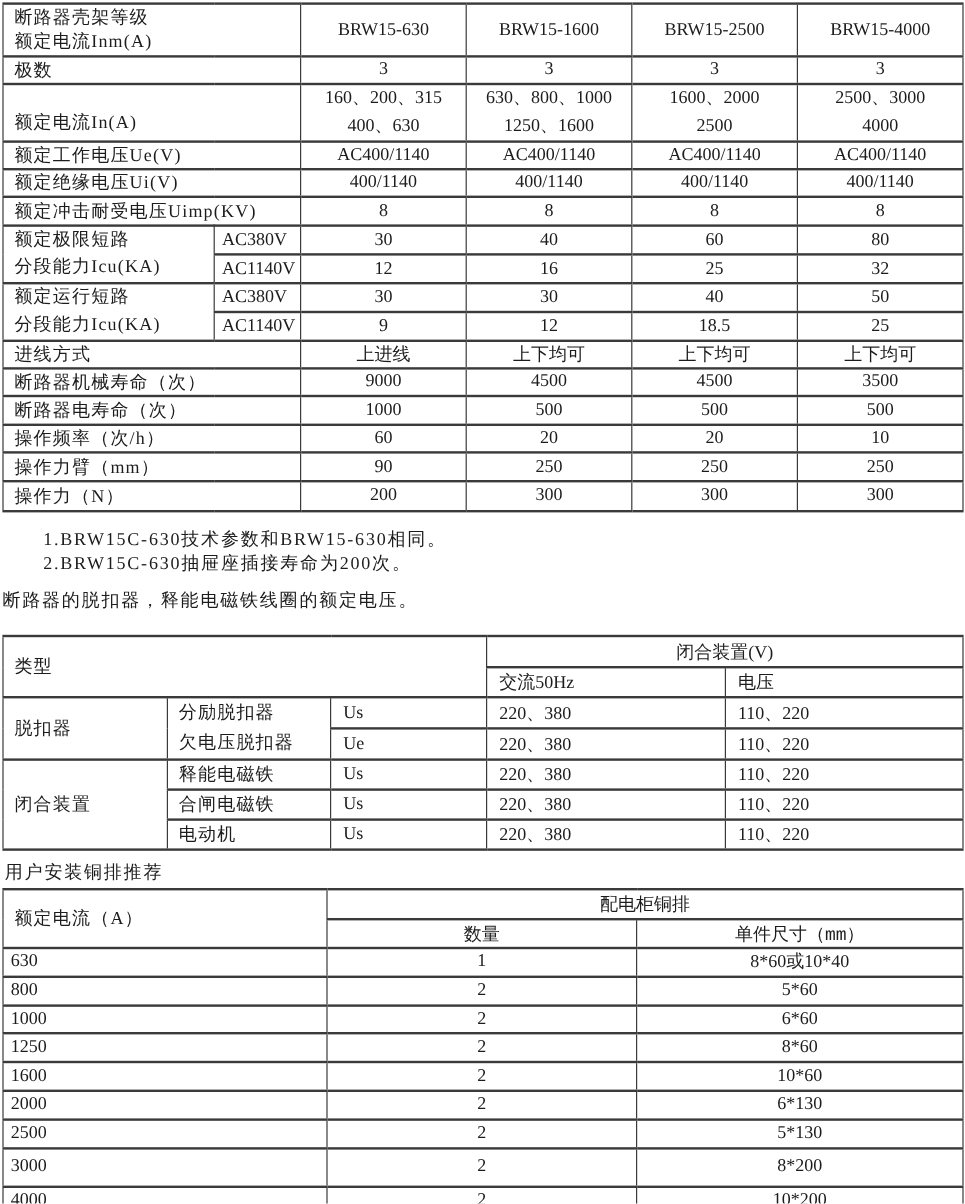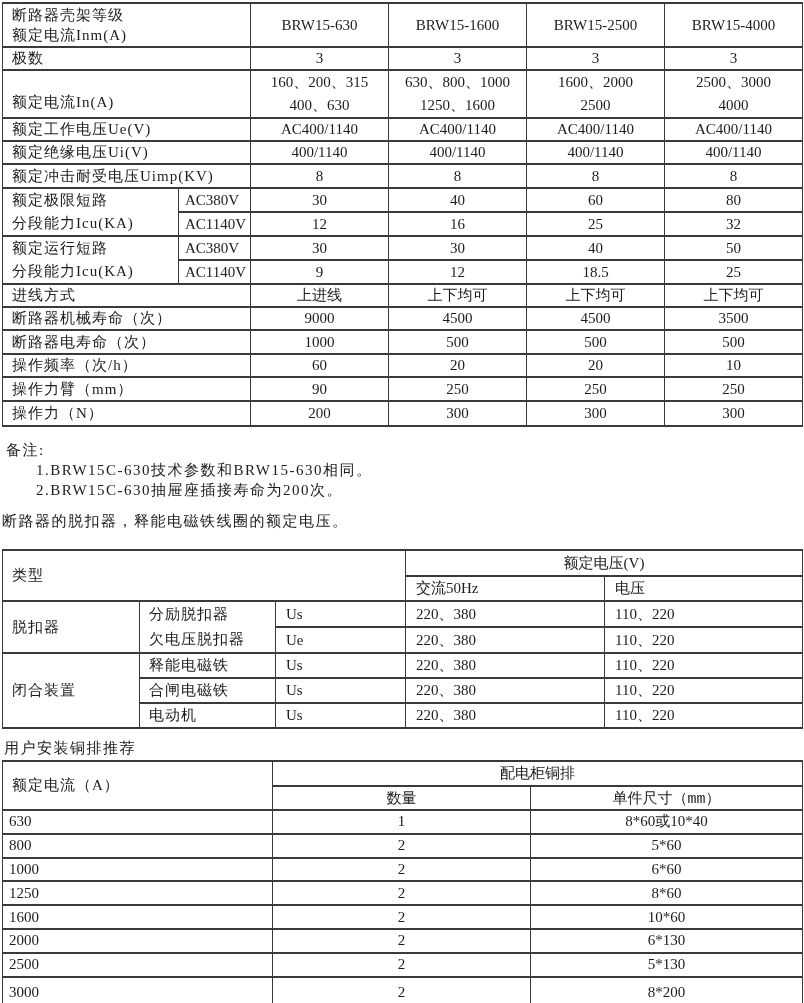--- a/index.html
+++ b/index.html
@@ -178,39 +178,38 @@
     <td class="lbl" colspan="2">操作力（N）</td>
     <td class="val">200</td>
     <td class="val">300</td>
     <td class="val">300</td>
     <td class="val">300</td>
   </tr>
 </tbody>
   </table>
 
 <div class="notes">
-  <div>备注:</div>
   <div class="item">1.BRW15C-630技术参数和BRW15-630相同。</div>
   <div class="item">2.BRW15C-630抽屉座插接寿命为200次。</div>
 </div>
 
 <div class="intro">断路器的脱扣器，释能电磁铁线圈的额定电压。</div>
 
 <table class="t2">
   <colgroup>
     <col style="width:137px">
       <col style="width:136px">
       <col style="width:130px">
     <col style="width:199px">
       <col style="width:198px">
   </colgroup>
   <tbody>
       <tr style="height:26px;">
     <td class="lbl" colspan="3" rowspan="2">类型</td>
-    <td class="val" colspan="2">额定电压(V)</td>
+    <td class="val" colspan="2">闭合装置(V)</td>
   </tr>
   <tr style="height:25px;">
     <td class="left-pad">交流50Hz</td>
     <td class="left-pad">电压</td>
   </tr>
   <tr style="height:25px;">
     <td class="lbl" rowspan="2">脱扣器</td>
     <td class="lbl dev-two" rowspan="2">
       <div>分励脱扣器</div>
       <div>欠电压脱扣器</div>

